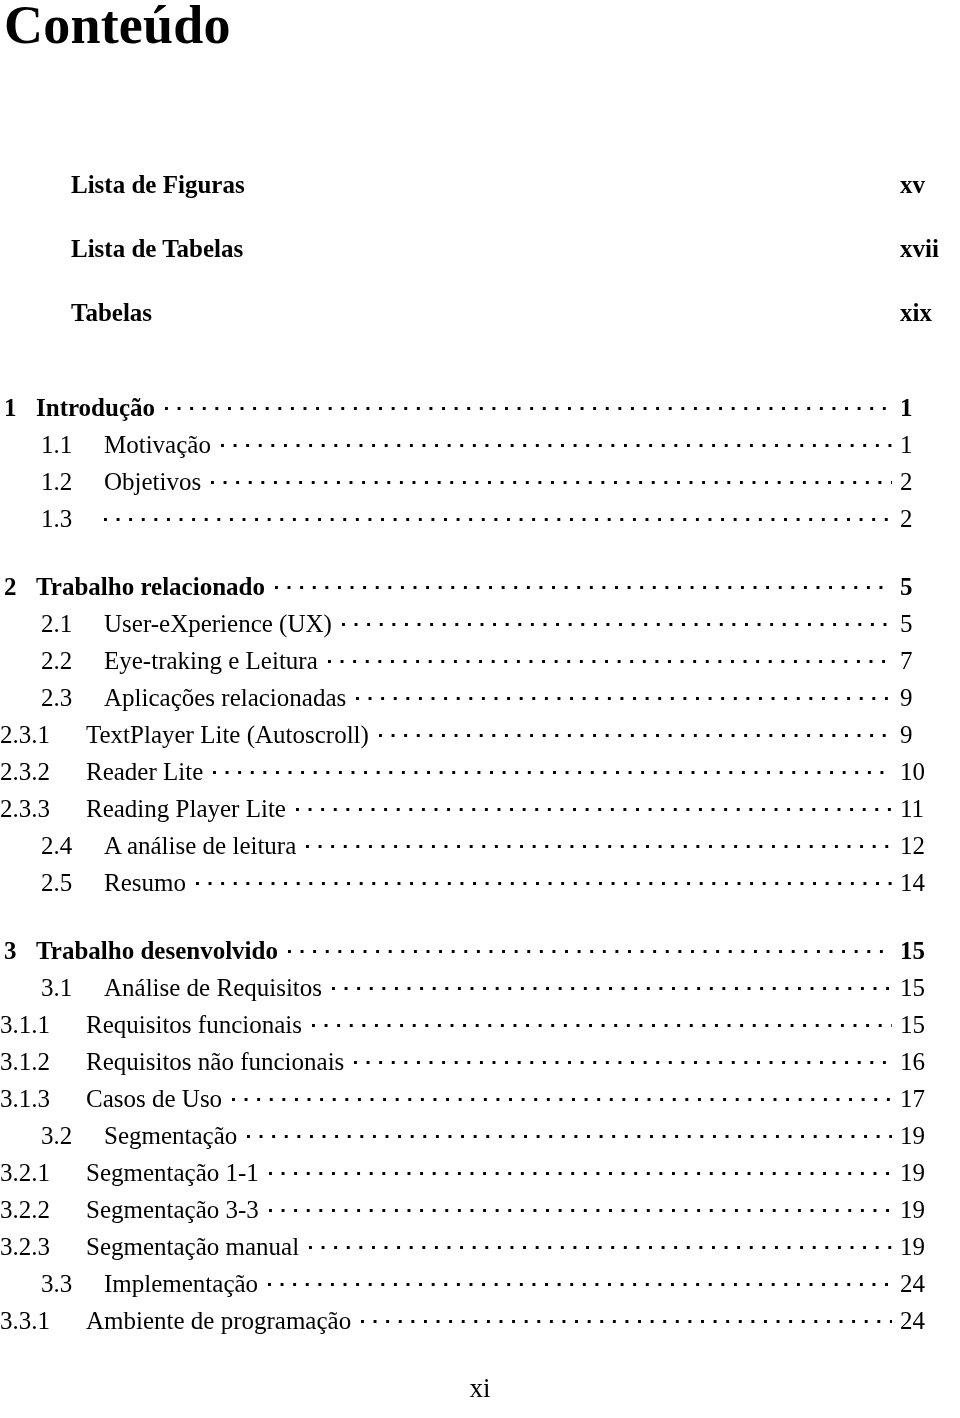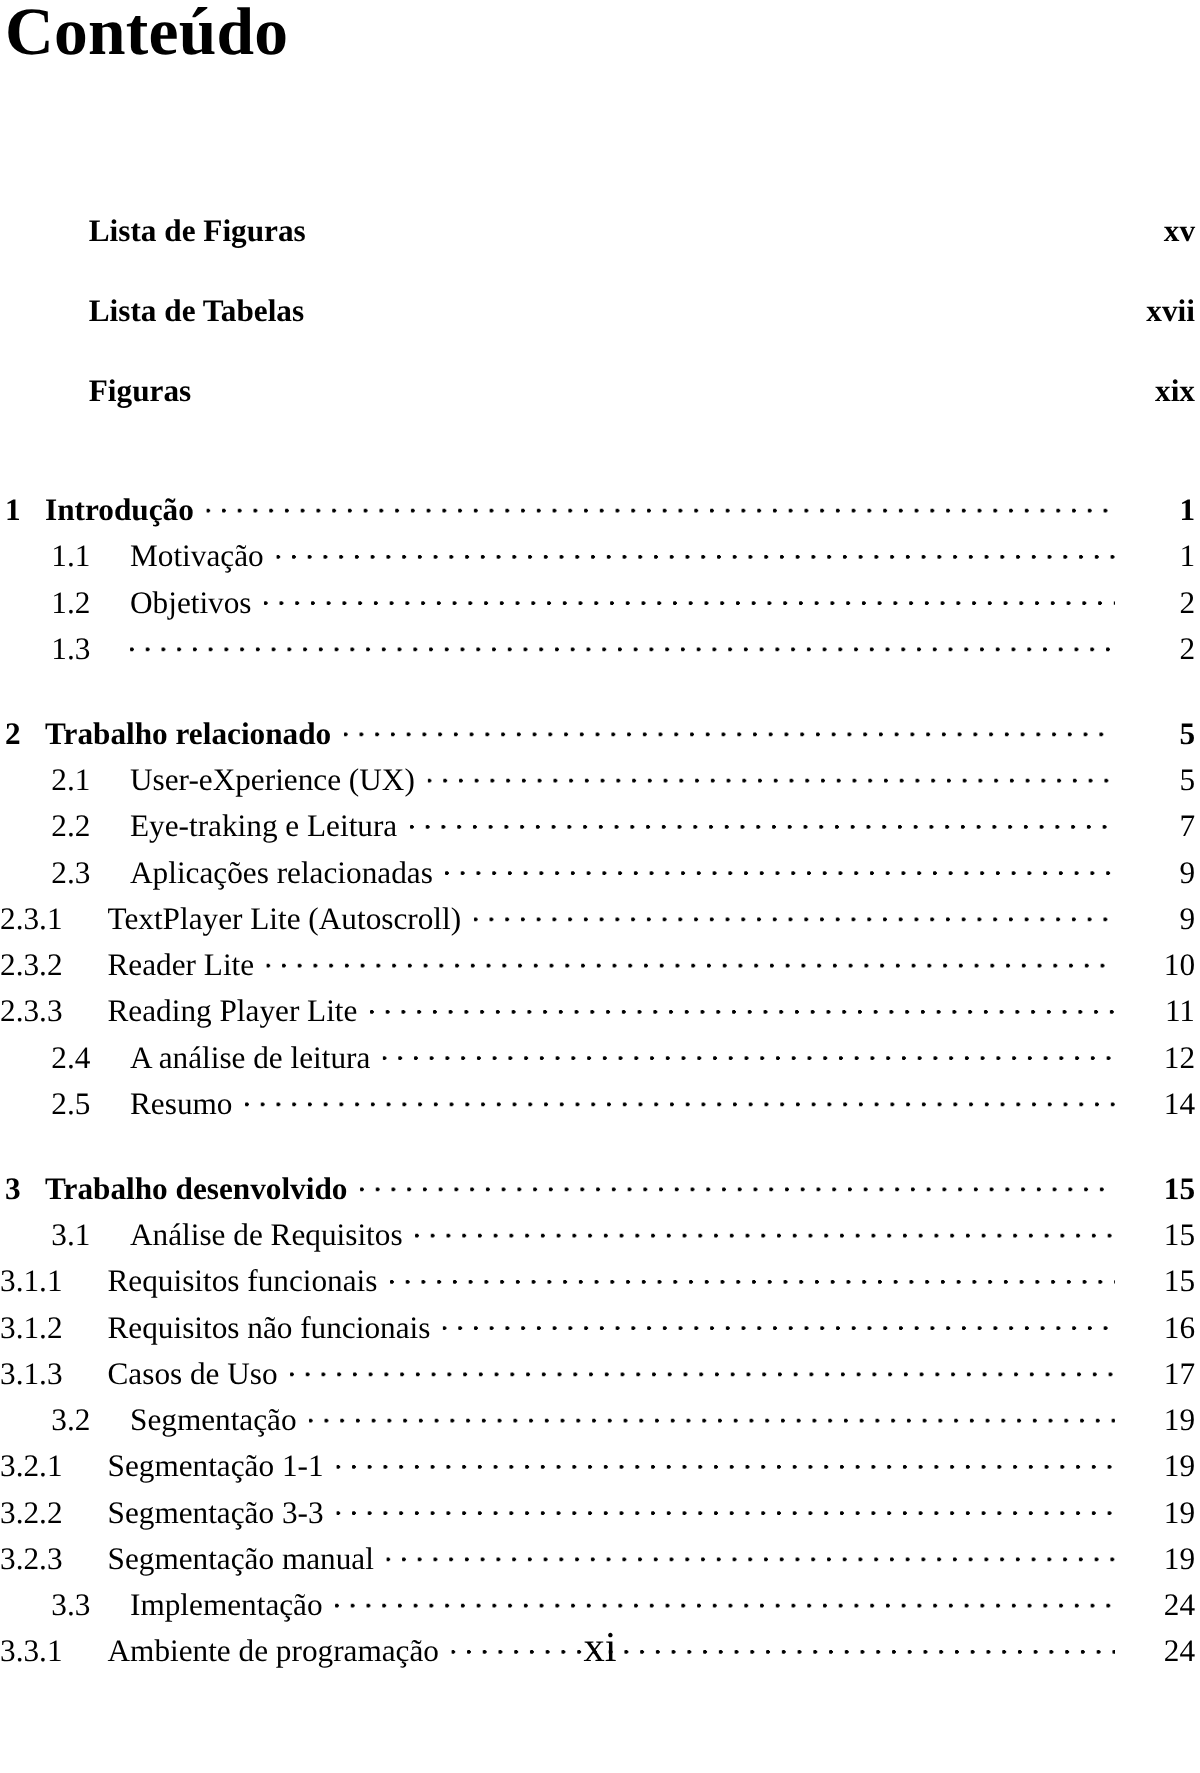--- a/index.html
+++ b/index.html
@@ -110,32 +110,31 @@
     height: 3px;
     background-image: radial-gradient(circle at 1.5px 1.5px, #000 1.5px, rgba(0,0,0,0) 1.7px);
     background-size: 12.6px 3px;
     background-repeat: repeat-x;
   }
   .front .leader::before { background-image: none; }
 
   .pageno {
     flex: 0 0 auto;
     width: 56px;
-    text-align: right;
     white-space: nowrap;
   }
 
   
   .folio {
     position: absolute;
     left: 0;
     right: 0;
-    top: 1302px;
+    top: 1375px;
     text-align: center;
-    font-size: 34px;
+    font-size: 27px;
     line-height: 1;
   }
 </style>
 </head>
 <body>
 
 <div class="page">
 
   <div class="doc-title">Conteúdo</div>
 
@@ -147,21 +146,21 @@
         <span class="pageno">xv</span>
       </div>
       <div class="toc-row lvl-0 front">
         <span class="num"></span>
         <span class="title-txt">Lista de Tabelas</span>
         <span class="leader"></span>
         <span class="pageno">xvii</span>
       </div>
       <div class="toc-row lvl-0 front">
         <span class="num"></span>
-        <span class="title-txt">Figuras</span>
+        <span class="title-txt">Tabelas</span>
         <span class="leader"></span>
         <span class="pageno">xix</span>
       </div>
       <div class="toc-row lvl-0 chapter chapter-gap">
         <span class="num">1</span>
         <span class="title-txt">Introdução</span>
         <span class="leader"></span>
         <span class="pageno">1</span>
       </div>
       <div class="toc-row lvl-1 section">

